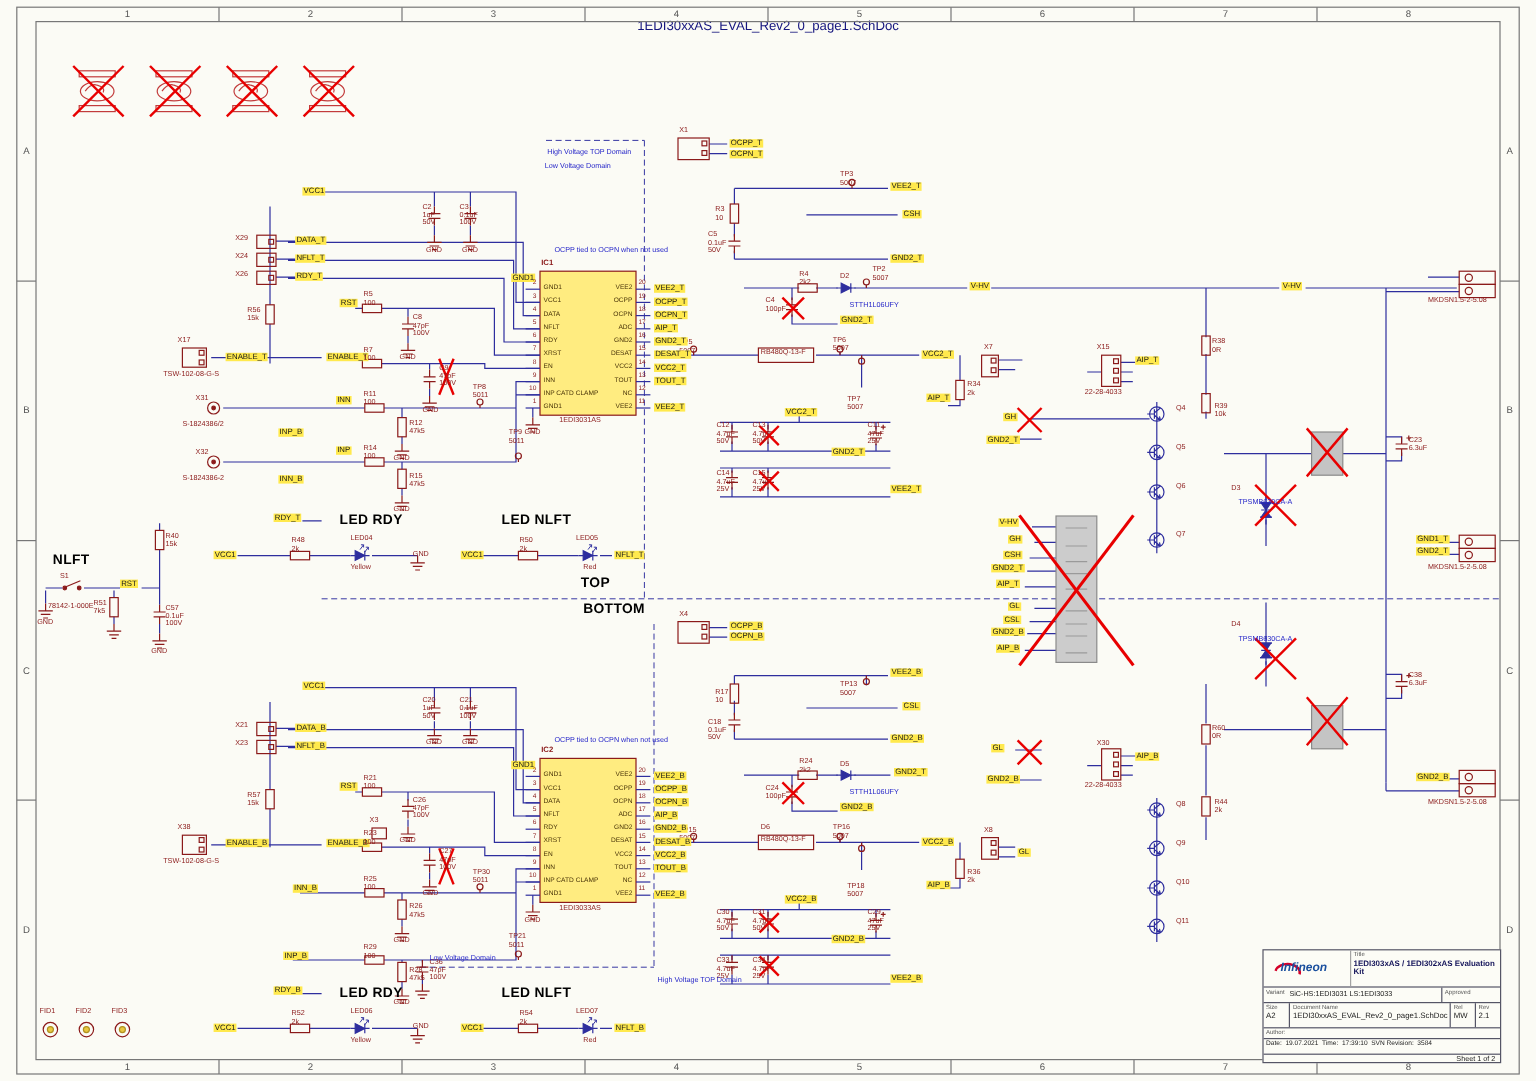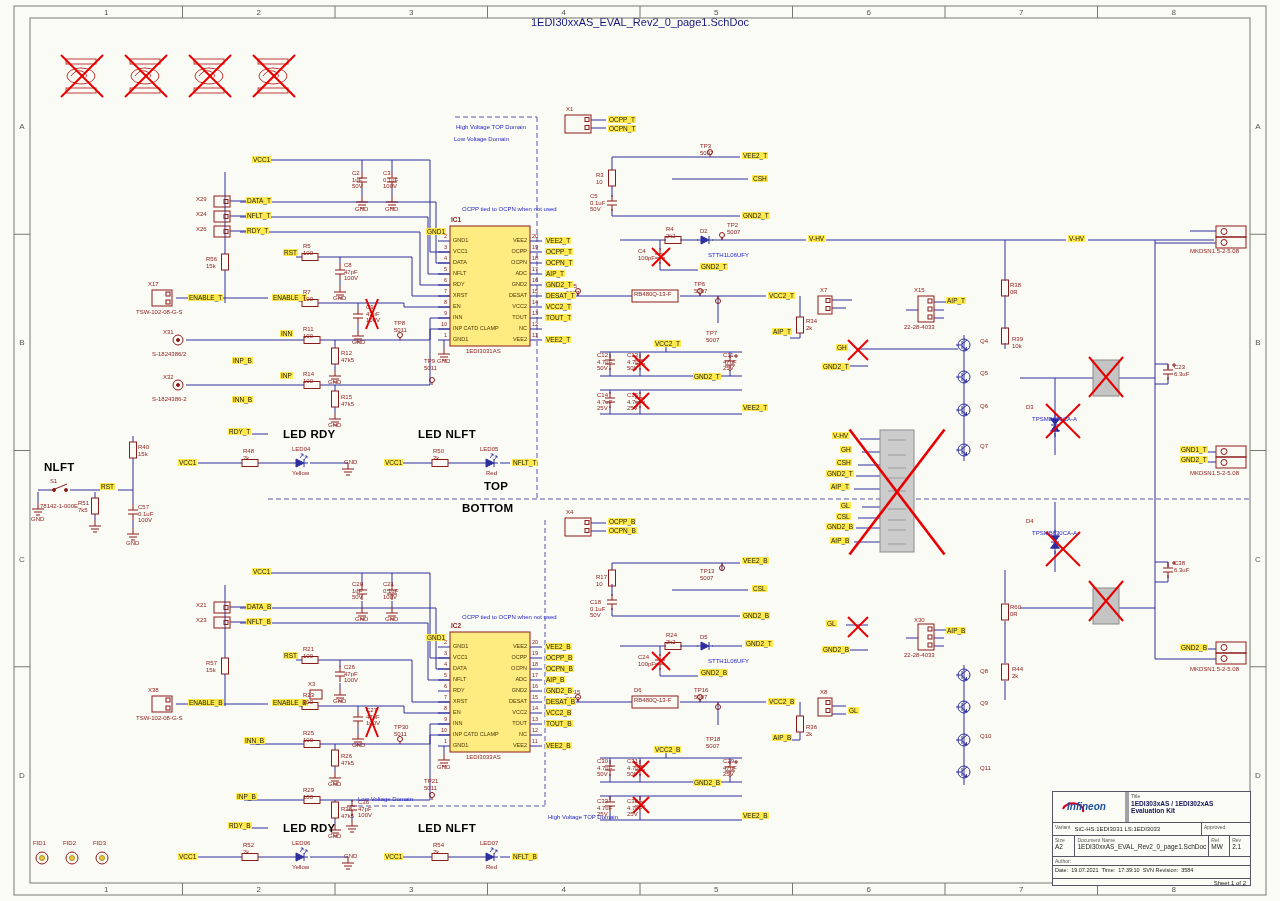--- a/index.html
+++ b/index.html
@@ -13,21 +13,21 @@
   .big{color:#000;font-size:11.5px;font-weight:700;letter-spacing:.3px;}
   .icref{color:#8b1a1a;font-size:6.5px;font-weight:700;}
   .pinnum{color:#8b1a1a;font-size:5.5px;}
   .pinname{color:#4a3508;font-size:5.5px;}
   .zone{position:absolute;font-size:8px;color:#555;transform:translate(-50%,-50%);}
   .sheet-title{position:absolute;top:16px;left:0;width:100%;text-align:center;font-size:11px;color:#15157e;}
   
   .tblock{position:absolute;left:1052px;top:791px;width:197px;height:93px;border:1px solid #556;background:#fcfcf6;color:#222;}
   .tb-lab{font-size:5px;color:#555;display:block;padding:1px 2px 0;}
   .tb-r1{height:30px;border-bottom:1px solid #556;display:flex;}
-  .tb-logo{width:72px;border-right:4px solid #a3a3a3;position:relative;}
+  .tb-logo{width:72px;border-right:1px solid #a3a3a3;position:relative;}
   .tb-logo .brand{position:absolute;left:14px;top:9px;font-size:10px;font-weight:700;font-style:italic;color:#1a4f9e;}
   .tb-titlecell{flex:1;}
   .tb-title{font-size:6.6px;font-weight:700;color:#14145a;padding:1px 2px;}
   .tb-r2{height:12px;border-bottom:1px solid #556;display:flex;}
   .tb-r2 .tb-val{font-size:6px;padding-top:3px;}
   .tb-appr{margin-left:auto;border-left:1px solid #556;width:44px;}
   .tb-r3{height:20px;border-bottom:1px solid #556;display:flex;}
   .tb-size{width:26px;border-right:1px solid #556;}
   .tb-doc{flex:1;border-right:1px solid #556;}
   .tb-rel{width:24px;border-right:1px solid #556;}
@@ -601,21 +601,21 @@
       <div class="lbl comp" style="left: 50px; top: 478px;">S1</div>
       <div class="lbl comp" style="left: 40px; top: 503px;">78142-1-000E</div>
       <div class="lbl comp" style="left: 78px; top: 500px;">R51
 7k5</div>
       <div class="lbl comp" style="left: 138px; top: 504px;">C57
 0.1uF
 100V</div>
       <div class="lbl comp" style="left: 31px; top: 516px;">GND</div>
       <div class="lbl comp" style="left: 126px; top: 540px;">GND</div>
       <div class="lbl big" style="left: 484px; top: 480px;">TOP</div>
-      <div class="lbl big" style="left: 462px; top: 502px;">BOTTOM</div>
+      <div class="lbl big" style="left: 486px; top: 502px;">BOTTOM</div>
       <div class="lbl comp" style="left: 566px; top: 509px;">X4</div>
       <div class="lbl net" style="left: 608px; top: 518px;">OCPP_B</div>
       <div class="lbl net" style="left: 608px; top: 527px;">OCPN_B</div>
       <div class="lbl net" style="left: 742px; top: 557px;">VEE2_B</div>
       <div class="lbl comp" style="left: 700px; top: 568px;">TP13
 5007</div>
       <div class="lbl comp" style="left: 596px; top: 574px;">R17
 10</div>
       <div class="lbl comp" style="left: 590px; top: 599px;">C18
 0.1uF

